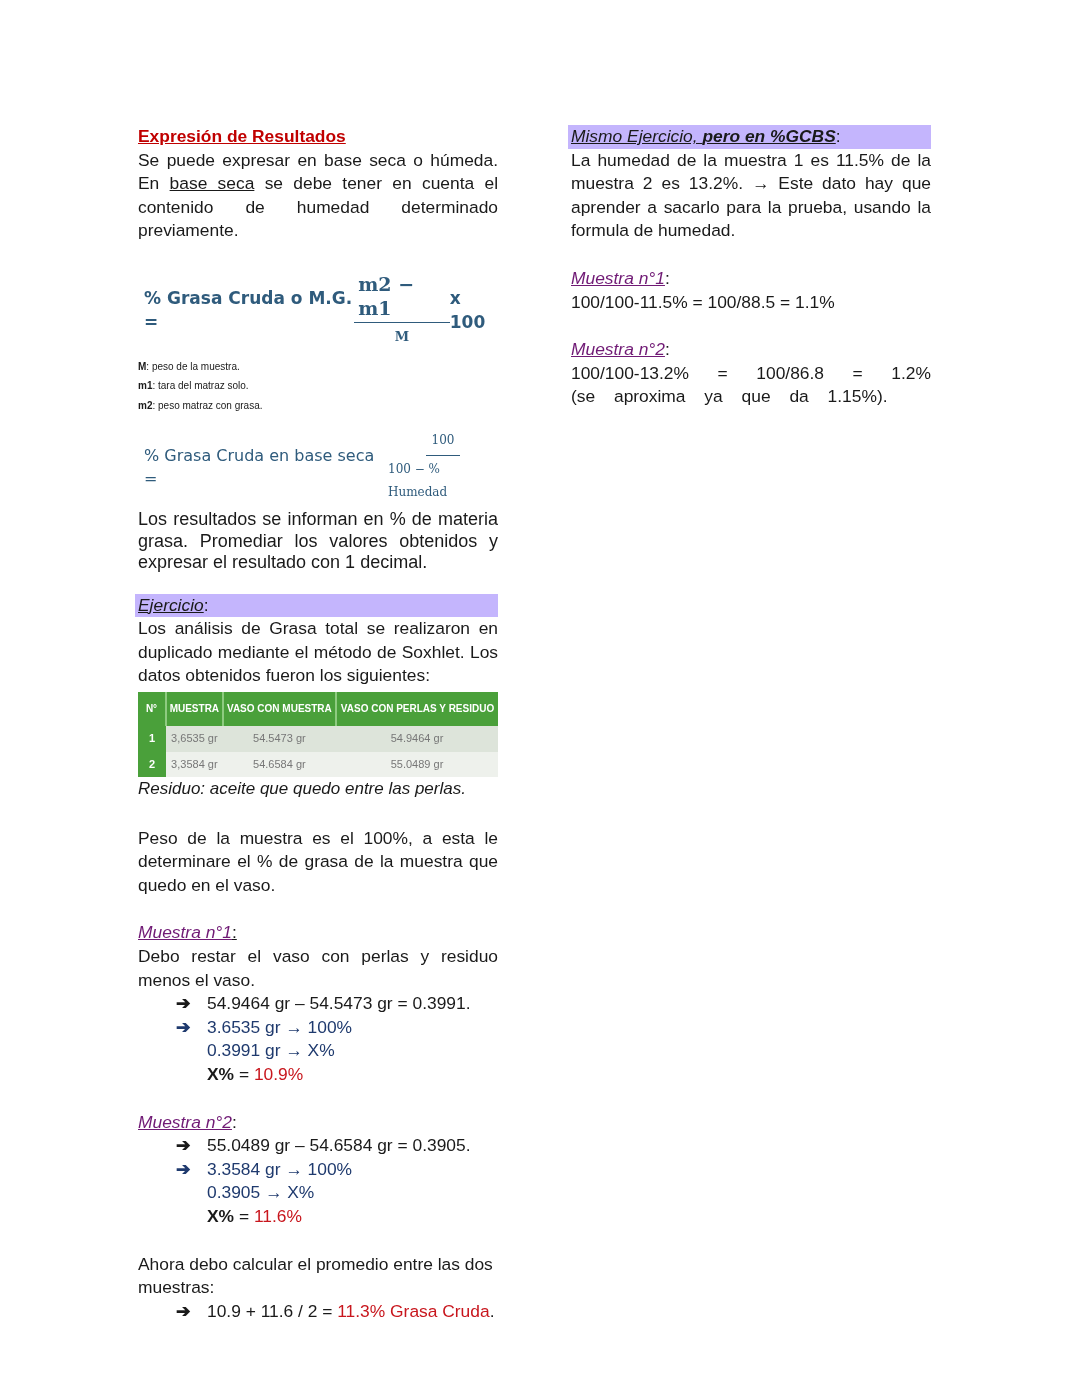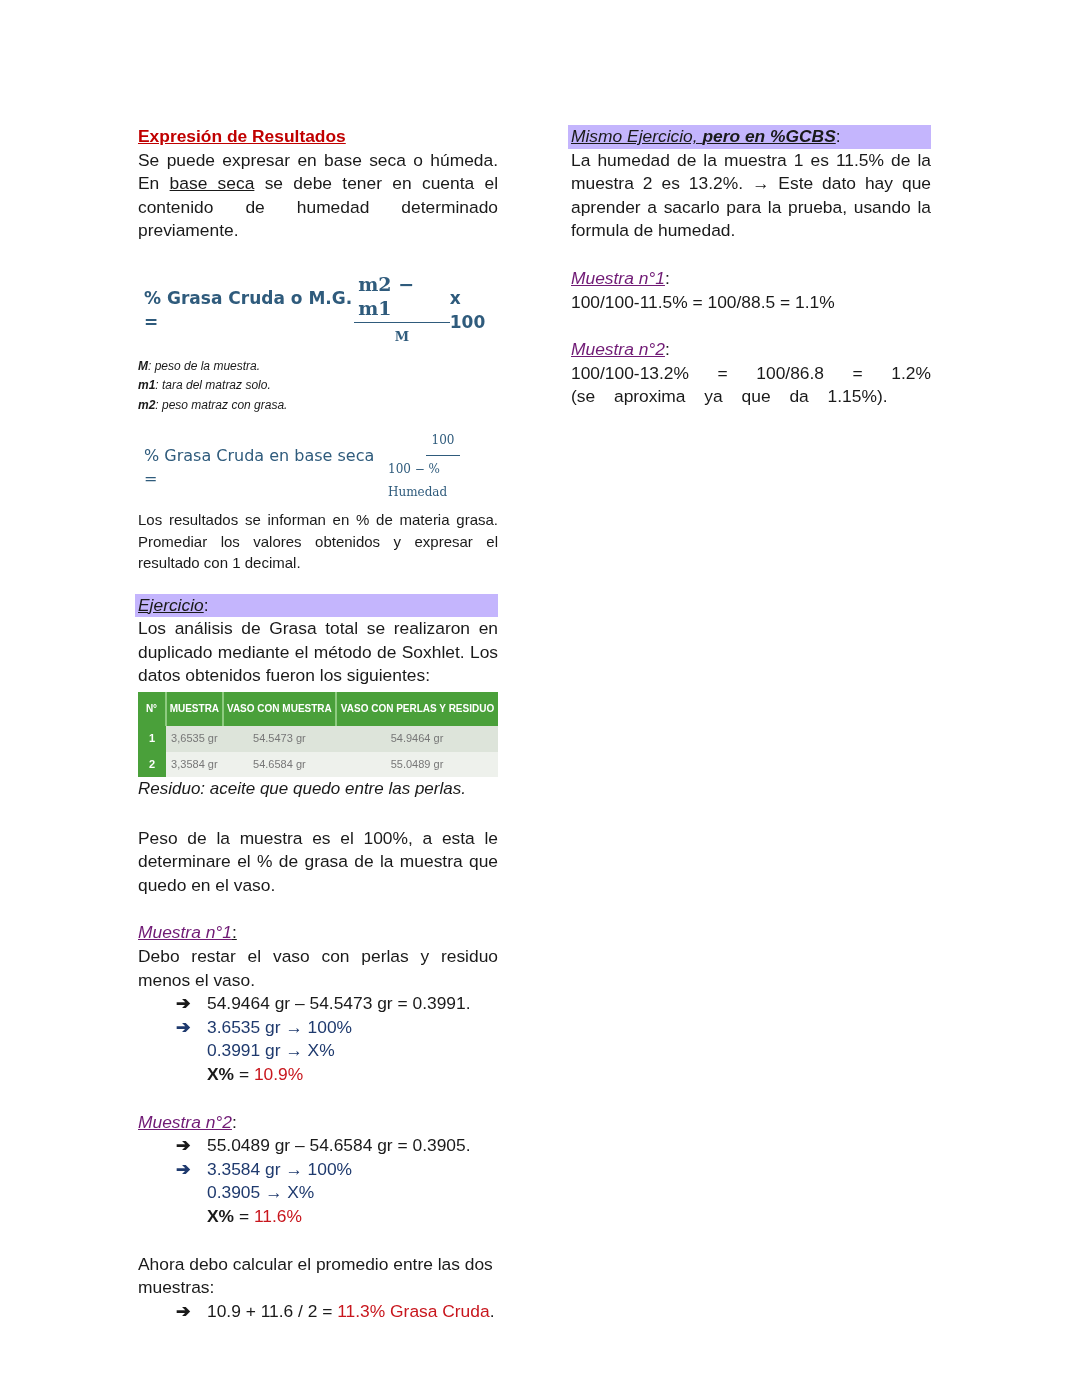--- a/index.html
+++ b/index.html
@@ -18,21 +18,21 @@
   .gap { height:24px; }
   .formula { color:#2f5b7c; font-family:"DejaVu Sans", sans-serif; font-weight:bold; font-size:17px;
              display:flex; align-items:center; margin-left:6px; }
   .formula .frac { display:inline-flex; flex-direction:column; align-items:center; font-family:"DejaVu Serif", serif; }
   .formula .frac .num { border-bottom:1.5px solid #2f5b7c; padding:0 4px 2px; font-size:19px; }
   .formula .frac .den { font-size:13px; padding-top:2px; }
   .formula2 { color:#2f5b7c; font-family:"DejaVu Sans", sans-serif; font-size:16px; display:flex; align-items:center; gap:6px; margin-left:6px; }
   .formula2 .frac { display:inline-flex; flex-direction:column; align-items:center; font-family:"DejaVu Serif", serif; font-size:12px; }
   .formula2 .frac .num { border-bottom:1.5px solid #2f5b7c; padding:0 6px 2px; }
   .formula2 .frac .den { padding-top:2px; }
-  .defs { font-size:12px; line-height:19.5px;font-style:italic; }
+  .defs { font-size:10px; line-height:19.5px; }
   table.data { border-collapse:collapse; width:360px; font-family:"Liberation Sans", sans-serif; font-size:11px; margin-top:4px; }
   table.data th { background:#4aa03a; color:#ffffff; font-weight:bold; font-size:10px; height:34px; border-right:2px solid #8ecb80; padding:0 2px; }
   table.data th:last-child { border-right:none; }
   table.data td { color:#777; text-align:center; height:17px; }
   table.data td.n { background:#4aa03a; color:#fff; font-weight:bold; width:26px; }
   table.data tr.r1 td:not(.n) { background:#dde4da; }
   table.data tr.r2 td:not(.n) { background:#eef1ec; }
   .italic { font-style:italic; font-size:17px; }
   .indent { padding-left:69px; position:relative; }
   .arrow { position:absolute; left:38px; font-weight:bold; }
@@ -68,21 +68,21 @@
 
   <div style="height:14px"></div>
   <div class="formula2">
     <span>% Grasa Cruda en base seca =</span>
     <span class="frac">
       <span class="num">100</span>
       <span class="den">100 − % Humedad</span>
     </span>
   </div>
 
-  <p class="p just" style="font-size:15px;line-height:21.5px;margin-top:4px">Los resultados se informan en % de materia grasa. Promediar los valores obtenidos y expresar el resultado con 1 decimal.</p>
+  <p class="p just" style="font-size:18px;line-height:21.5px;margin-top:4px">Los resultados se informan en % de materia grasa. Promediar los valores obtenidos y expresar el resultado con 1 decimal.</p>
 
   <div style="height:20px"></div>
   <div class="pink-band">
     <span class="black-it-u">Ejercicio</span><span>:</span>
   </div>
   <p class="p just">Los análisis de Grasa total se realizaron en duplicado mediante el método de Soxhlet. Los datos obtenidos fueron los siguientes:</p>
 
   <table class="data">
     <thead>
       <tr>

